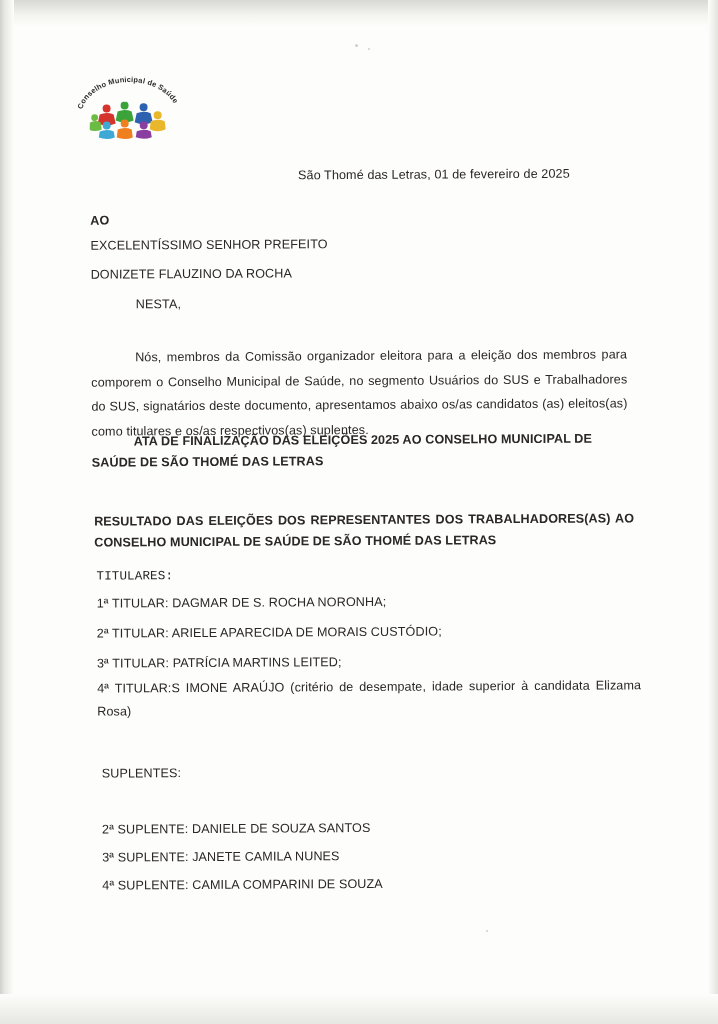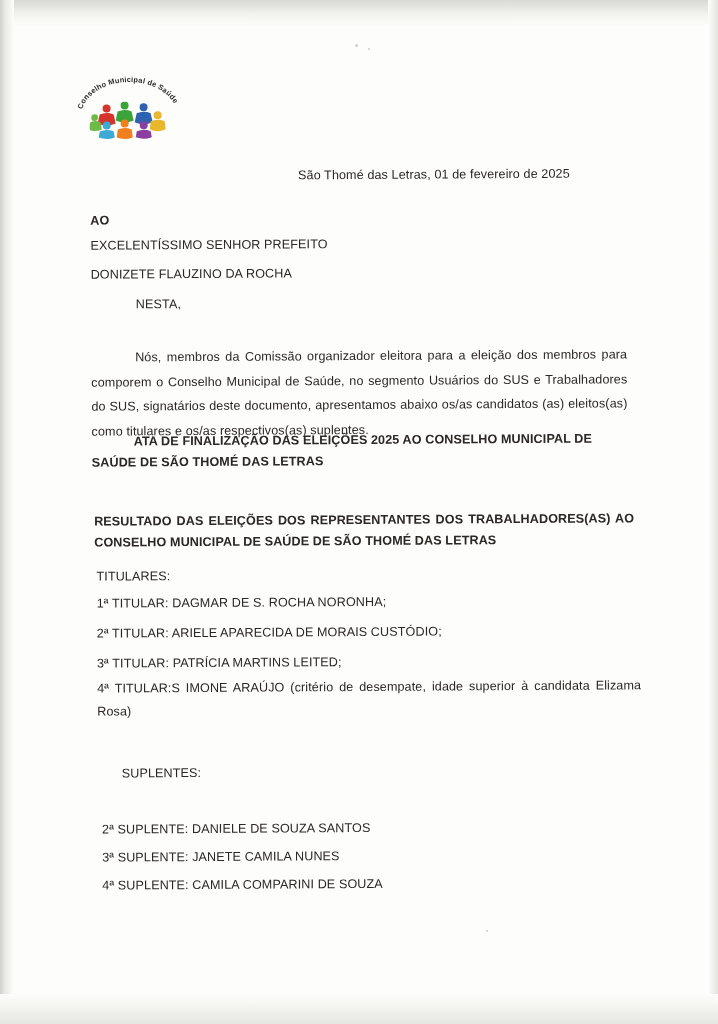--- a/index.html
+++ b/index.html
@@ -113,27 +113,27 @@
     text-indent: 42px;
   }
 
   .resultado {
     left: 94px;
     top: 510px;
     width: 540px;
     line-height: 1.7;
   }
 
-  .tit-head   { left: 96px; top: 566px; }
+  .tit-head   { left: 96px; top: 566px; font-family: Liberation Mono, monospace; }
   .tit1       { left: 96px; top: 593px; }
   .tit2       { left: 96px; top: 623px; }
   .tit3       { left: 96px; top: 653px; }
   .tit4       { left: 96px; top: 676px; width: 544px; line-height: 1.85; }
 
-  .sup-head   { left: 100px; top: 763px; margin-left: 20px; }
+  .sup-head   { left: 100px; top: 763px; }
   .sup1       { left: 100px; top: 791px; }
   .sup2       { left: 100px; top: 819px; }
   .sup3       { left: 100px; top: 847px; text-align: right; }
   .sup4       { left: 100px; top: 875px; }
 
   
   .speck {
     position: absolute;
     background: #cfcfca;
     border-radius: 50%;

